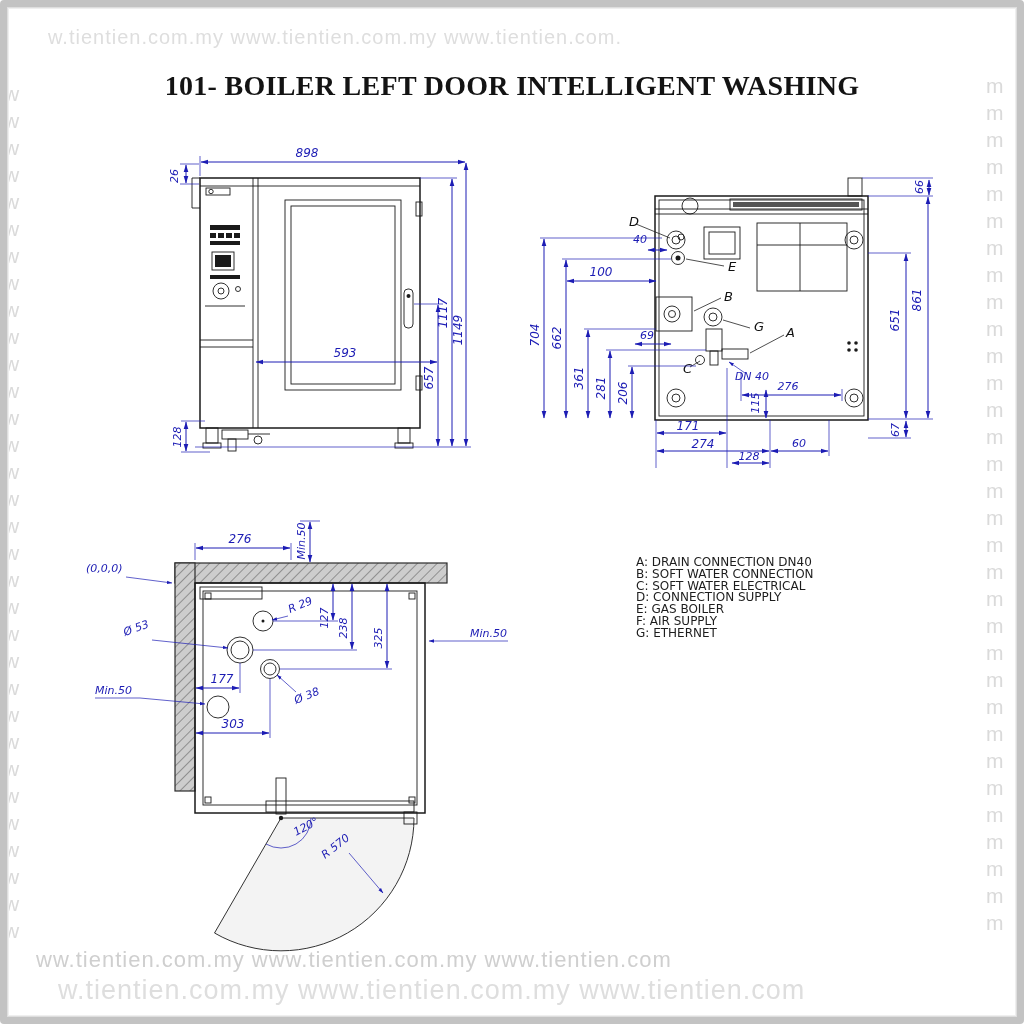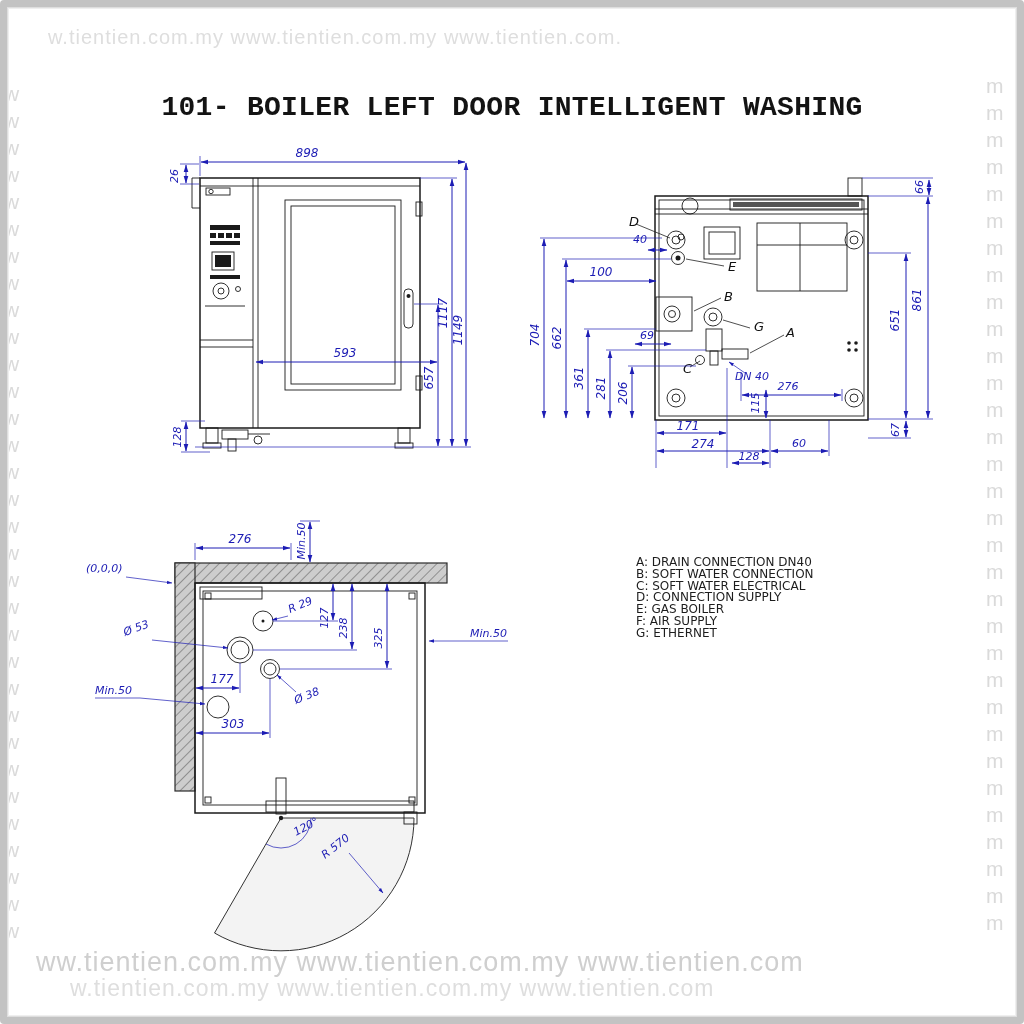--- a/index.html
+++ b/index.html
@@ -2,27 +2,27 @@
 <html><head>
 <meta charset="utf-8">
 <style>
   * { margin:0; padding:0; box-sizing:border-box; }
   html,body { width:1024px; height:1024px; }
   body { background:#fff; position:relative; overflow:hidden; font-family:"DejaVu Sans",sans-serif; }
   .frame { position:absolute; inset:0; border:7px solid #c3c3c3; border-radius:4px;
            box-shadow: inset 0 0 0 1px #dedede, inset 0 0 0 2px #efefef; pointer-events:none; z-index:60; }
   .wm { position:absolute; color:#dedede; font-family:"Liberation Sans",sans-serif; white-space:nowrap; z-index:1; }
   .wm-top { top:26px; left:48px; font-size:20px; letter-spacing:1px; }
-  .wm-b1  { top:947px; left:36px; font-size:27px; color:#cfcfcf; letter-spacing:1px; }
-  .wm-b2  { top:975px; left:70px; font-size:23px; letter-spacing:1px; }
+  .wm-b1  { top:947px; left:36px; font-size:22px; color:#cfcfcf; letter-spacing:1px; }
+  .wm-b2  { top:975px; left:58px; font-size:27px; letter-spacing:1px; }
   .wm-col { font-size:21px; line-height:27px; white-space:pre-line; text-align:center; color:#dadada; }
   .wm-left  { left:4px;  top:80px; }
   .wm-right { left:986px; top:72px; }
-  .title { position:absolute; top:92px; left:82px; width:860px; text-align:center; z-index:3;
-           font-family:Liberation Mono, monospace; font-weight:700; font-size:28px; color:#131313; letter-spacing:.3px; }
+  .title { position:absolute; top:70px; left:82px; width:860px; text-align:center; z-index:3;
+           font-family:Liberation Serif, serif; font-weight:700; font-size:28px; color:#131313; letter-spacing:.3px; }
   .legend { position:absolute; left:636px; top:557px; z-index:3; color:#1d1d1d;
             font-size:12px; line-height:11.8px; font-family:"DejaVu Sans",sans-serif; }
   .drawing { position:absolute; inset:0; z-index:2; }
 
   svg text { font-family:"DejaVu Sans",sans-serif; }
   .dt  { fill:#1c1cb4; font-size:12px; font-style:italic; }
   .dts { fill:#1c1cb4; font-size:11px; font-style:italic; }
   .lbl { fill:#101010; font-size:13px; font-style:italic; }
   .dl  { stroke:#1c1cb4; stroke-width:1; fill:none; }
   .ext { stroke:#1c1cb4; stroke-width:.7; fill:none; }

